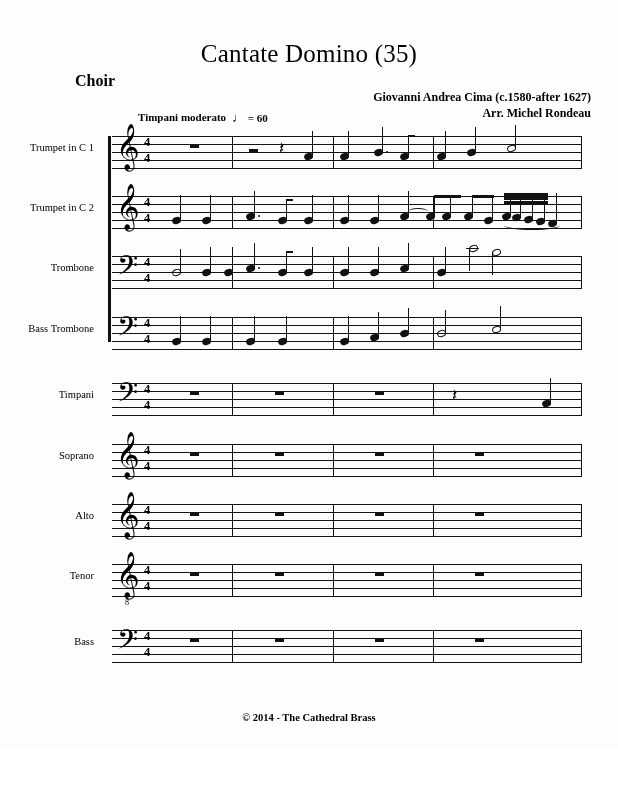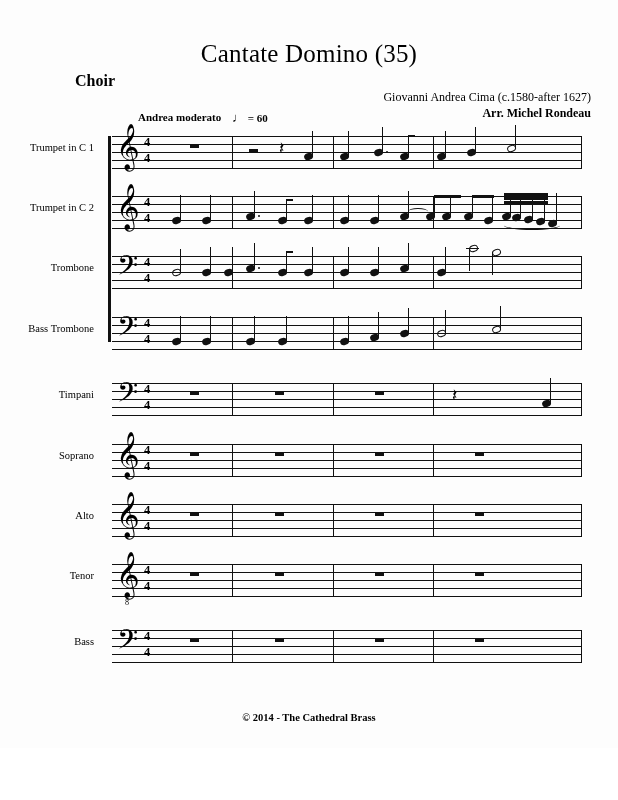--- a/index.html
+++ b/index.html
@@ -44,21 +44,21 @@
   .score-label {
     position: absolute;
     left: 75px; top: 72px;
     font-size: 16px;
     font-weight: bold;
   }
   .composer {
     position: absolute;
     right: 27px; top: 90px;
     font-size: 12px;
-    font-weight: normal;
+    font-weight: bold;
     text-align: left;
   }
   .arranger {
     position: absolute;
     right: 27px; top: 106px;
     font-size: 12px;
     font-weight: bold;
     text-align: right;
     margin-left: 8px;
   }
@@ -214,21 +214,21 @@
 </head>
 <body>
 
 <div class="page">
 
   <div class="title">Cantate Domino (35)</div>
   <div class="score-label">Choir</div>
   <div class="composer">Giovanni Andrea Cima (c.1580-after 1627)</div>
   <div class="arranger">Arr. Michel Rondeau</div>
 
-  <div class="tempo-text">Andrea moderato</div>
+  <div class="tempo-text">Timpani moderato</div>
   <div class="tempo-mark">
     <span class="qnote">♩</span>
     <span>= 60</span>
   </div>
 
   <div class="group-bar" style="left:108px; top:136px; height:206px;"></div>
 
   <div class="inst-name" style="right:524px; top:142px; width:110px;">Trumpet in C 1</div>
   <div class="staff" style="left:112px; top:136px; width:470px;">
     <div class="line l0"></div>

